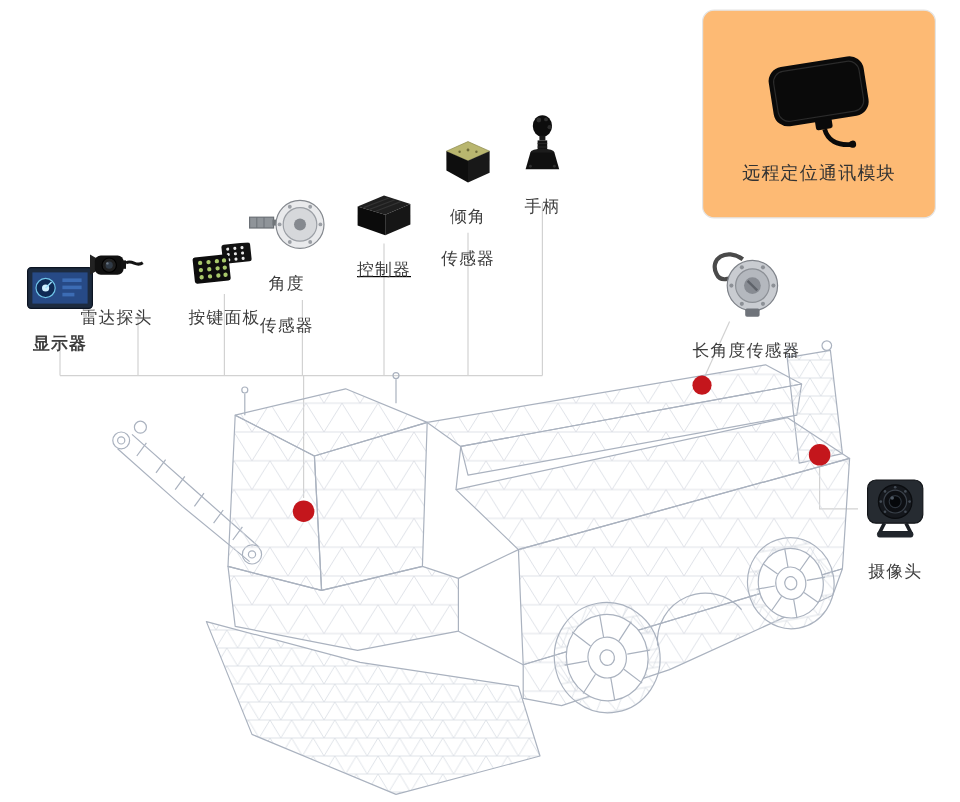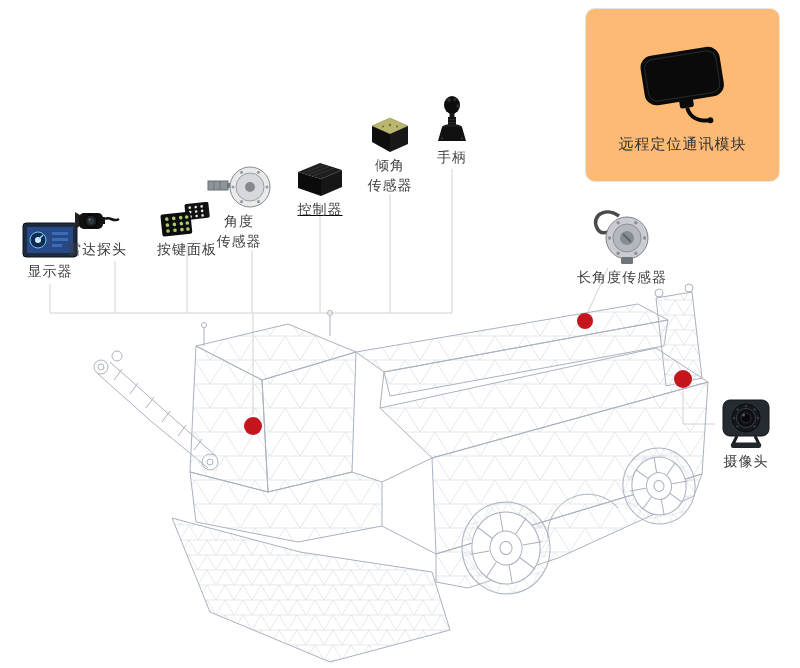--- a/index.html
+++ b/index.html
@@ -2,24 +2,24 @@
 <html><head>
 <meta charset="utf-8">
 <style>
   html,body{margin:0;padding:0;}
   body{
     width:800px;height:668px;background:#ffffff;position:relative;overflow:hidden;
     font-family:"Liberation Sans", sans-serif;
   }
   .stage{position:absolute;left:0;top:0;width:800px;height:668px;}
   svg.art{position:absolute;left:0;top:0;z-index:1;}
-  .comp{position:absolute;z-index:2;display:flex;flex-direction:column;align-items:center;gap:3px;}
+  .comp{position:absolute;z-index:2;display:flex;flex-direction:column;align-items:center;gap:18px;}
   .comp .lbl{font-size:14px;color:#3d3d3d;line-height:1.2;white-space:nowrap;letter-spacing:1px;}
   .ic{display:block;line-height:0;}
-  .c-display{left:18px;top:220px;width:64px;}
+  .c-display{left:18px;top:220px;width:64px;font-weight:bold;}
   .c-radar{left:67px;top:206px;width:60px;}
   .c-keypad{left:156px;top:202px;width:62px;}
   .c-angle{left:205px;top:164px;width:68px;}
   .c-controller{left:292px;top:160px;width:56px;text-decoration:underline;}
   .c-tilt{left:366px;top:114px;width:48px;}
   .c-joystick{left:436px;top:94px;width:32px;}
   .c-longangle{left:589px;top:204px;width:66px;}
   .c-camera{left:717px;top:396px;width:58px;}
   .module-box{
     position:absolute;left:585px;top:8px;width:193px;height:172px;z-index:2;

